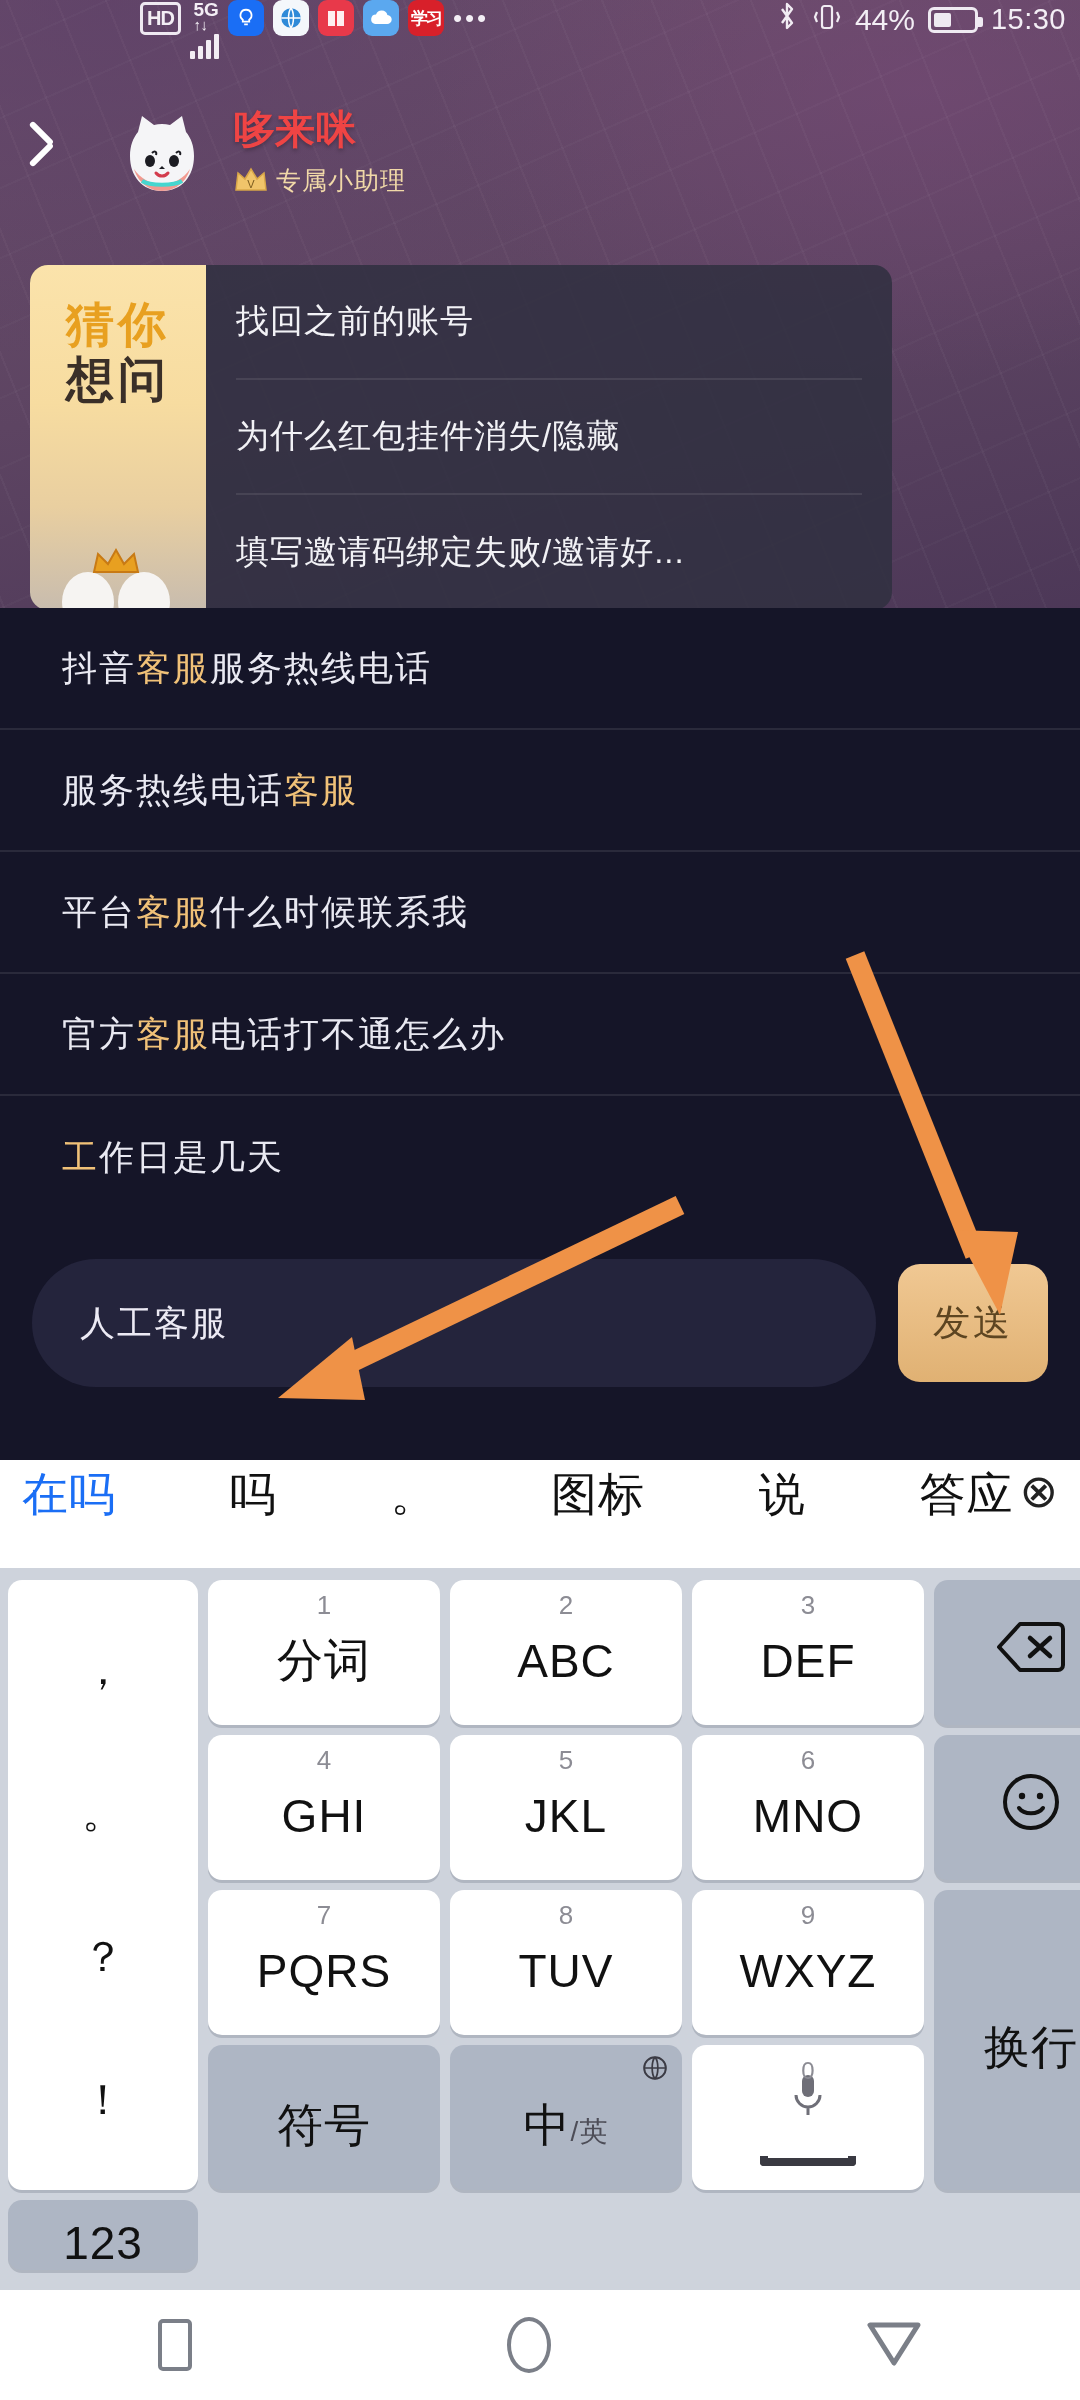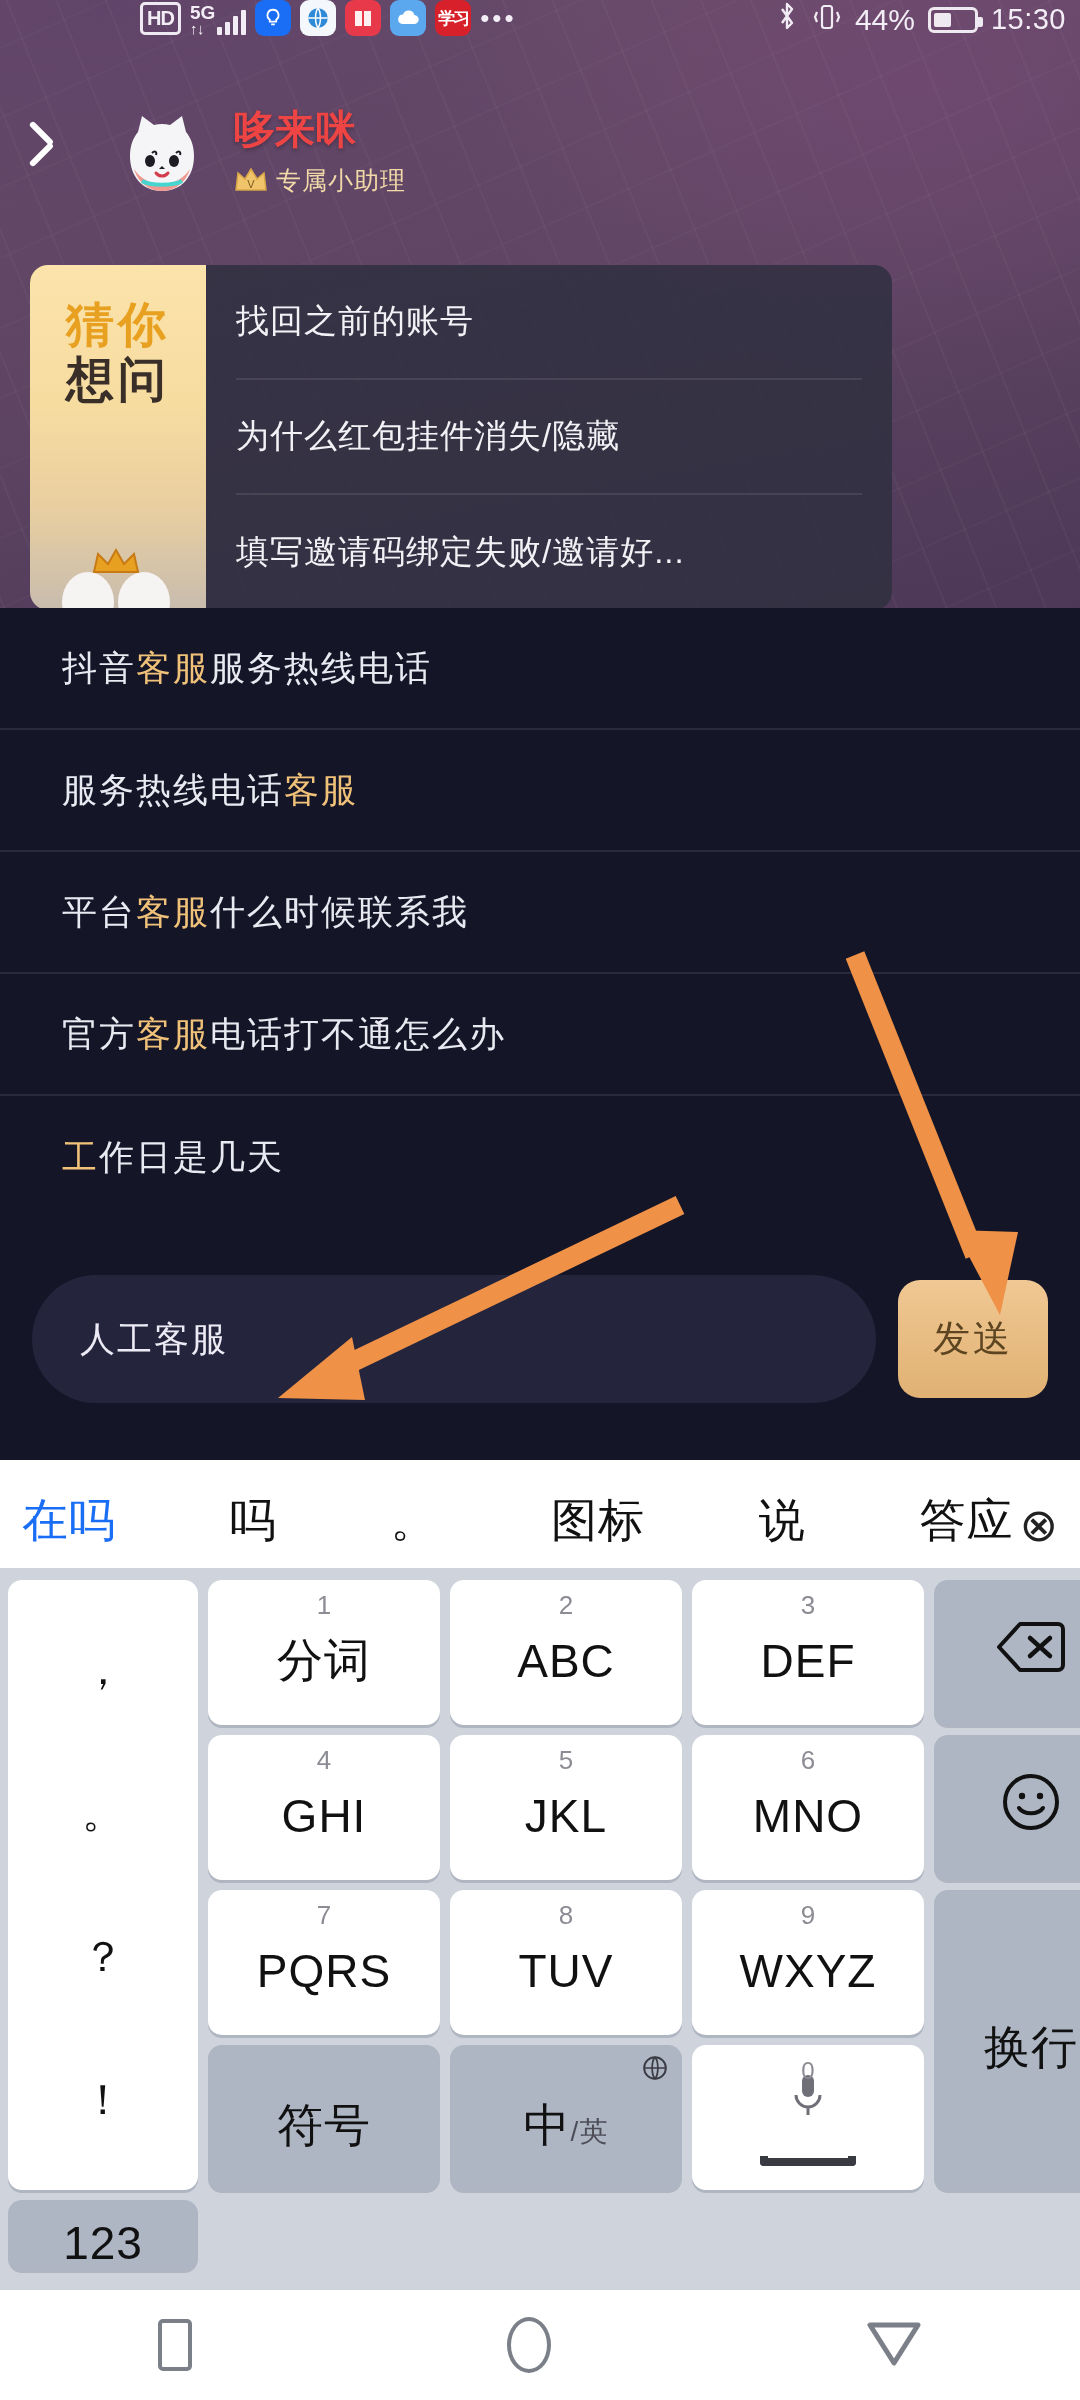--- a/index.html
+++ b/index.html
@@ -31,21 +31,21 @@
     position:absolute; left:8px; top:0; width:1080px; height:74px;
     display:flex; align-items:flex-start; z-index:20; padding:0 22px;
     color:#f3eef5;
   }
   .sb-left{ display:flex; align-items:center; gap:9px; flex:0 0 auto; margin-left:110px;}
   .sb-right{ display:flex; align-items:center; gap:13px; margin-left:auto; }
   .hd-box{
     border:3px solid #efe9f2; border-radius:5px; font-size:20px; font-weight:bold;
     line-height:1; padding:3px 4px 4px; letter-spacing:-1px;
   }
-  .sig{ display:flex; align-items:flex-end; gap:2px; height:34px; }
+  .sig{ display:flex; align-items:flex-end; gap:2px; height:34px;flex-direction:column; }
   .sig .txt{ font-size:19px; font-weight:bold; line-height:.9; }
   .sig .txt small{ display:block; font-size:15px; letter-spacing:-.5px;}
   .bars{ display:flex; align-items:flex-end; gap:3px; height:28px; }
   .bars i{ display:block; width:5px; background:#f2edf4; border-radius:1px;}
   .bars i:nth-child(1){height:8px}.bars i:nth-child(2){height:13px}
   .bars i:nth-child(3){height:19px}.bars i:nth-child(4){height:25px}
   .appic{ width:36px;height:36px;border-radius:9px;display:flex;align-items:center;
     justify-content:center;font-size:19px;color:#fff;overflow:hidden;}
   .ic-bulb{background:#1a6ef5;}
   .ic-globe{background:#f4f7fb;}
@@ -108,41 +108,41 @@
   .sug-item{
     height:122px;display:flex;align-items:center;padding-left:62px;
     font-size:35px;color:#e9e9f2;letter-spacing:2px;
     border-bottom:2px solid rgba(255,255,255,.09);
   }
   .sug-item .hl{color:#f0c178;}
   .sug-item:nth-child(5){border-bottom:none;}
 
   
   .input-row{
-    position:absolute;left:0;bottom:0;width:1080px;height:242px;
+    position:absolute;left:0;bottom:16px;width:1080px;height:242px;
     display:flex;align-items:center;padding:0 32px;gap:22px;background:#151528;
   }
   .text-input{
     flex:1;height:128px;background:#24243c;border-radius:64px;
     display:flex;align-items:center;padding-left:48px;
     font-size:35px;color:#eceaf4;letter-spacing:2px;
   }
   .send-btn{
     width:150px;height:118px;border-radius:22px;flex:0 0 auto;
     background:linear-gradient(180deg,#f0c893,#e0b173);
     display:flex;align-items:center;justify-content:center;
     font-size:37px;color:#5d4521;font-weight:400;letter-spacing:3px;
   }
 
   
   .arrow-svg{position:absolute;left:0;top:0;width:1080px;height:2400px;z-index:60;pointer-events:none;}
 
   
   .kb{position:absolute;left:0;top:1460px;width:1080px;height:830px;background:#ced3dc;z-index:40;}
-  .cand{height:108px;background:#fff;display:flex;align-items:flex-end;padding:16px 22px;}
+  .cand{height:108px;background:#fff;display:flex;align-items:flex-start;padding:4px 22px;}
   .cand .c{font-size:46px;color:#111;flex:0 0 auto;letter-spacing:1px;}
   .cand .c.sel{color:#1a6ef5;}
   .cand .sp{flex:1 1 auto;}
   .cand .close{font-size:46px;color:#222;margin-left:6px;}
   .kb-grid{
     position:absolute;top:108px;left:0;width:1080px;height:722px;
     display:grid;grid-template-columns:190px 232px 232px 232px 194px;
     grid-template-rows:1fr 1fr 1fr 1fr; gap:10px; padding:12px 8px 20px;
   }
   .key{

